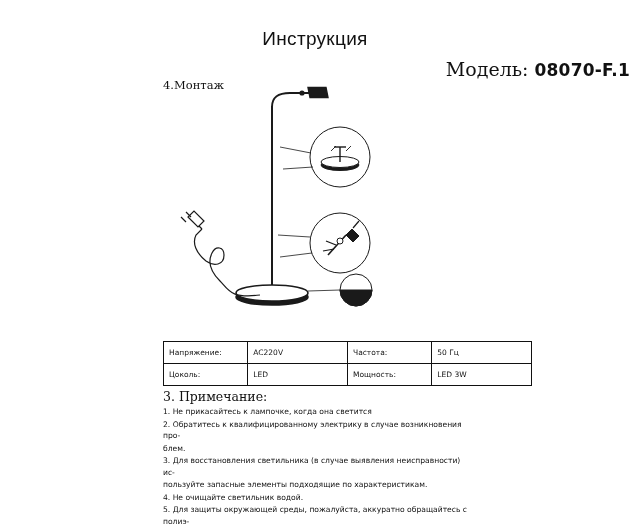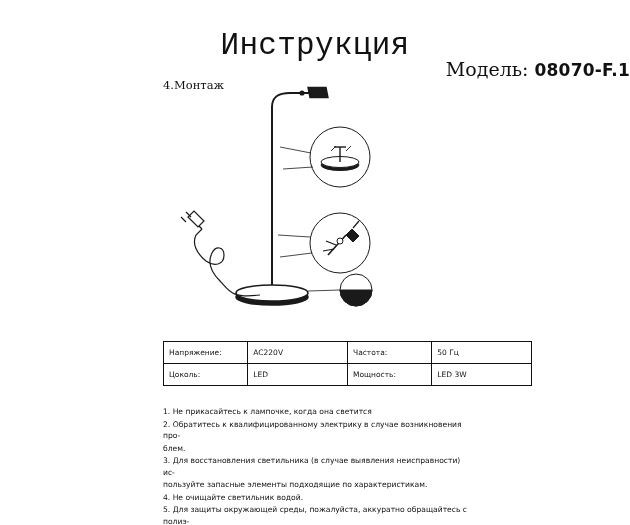--- a/index.html
+++ b/index.html
@@ -23,22 +23,22 @@
     background: #fff;
   }
 
   
   .doc-title {
     position: absolute;
     left: 0;
     top: 28px;
     width: 630px;
     text-align: center;
-    font-size: 31px;
-    font-family: Liberation Mono, monospace;
+    font-size: 19px;
+    font-family: Liberation Sans, sans-serif;
     letter-spacing: 0.3px;
   }
   .doc-model {
     position: absolute;
     left: 12px;
     top: 58px;
     width: 630px;
     text-align: right;
     font-size: 19px;
     font-family: "DejaVu Serif", serif;
@@ -184,20 +184,21 @@
       </tr>
       <tr>
         <td class="label">Цоколь:</td>
         <td class="value">LED</td>
         <td class="label">Мощность:</td>
         <td class="value">LED 3W</td>
       </tr>
     </tbody>
   </table>
 
+  <div class="section-head" id="sec-notes">3. Примечание:</div>
 
   <div class="notes">
     <div>1. Не прикасайтесь к лампочке, когда она светится</div>
     <div>2. Обратитесь к квалифицированному электрику в случае возникновения про-</div>
     <div>блем.</div>
     <div>3. Для восстановления светильника (в случае выявления неисправности) ис-</div>
     <div>пользуйте запасные элементы подходящие по характеристикам.</div>
     <div>4. Не очищайте  светильник водой.</div>
     <div>5. Для защиты окружающей среды, пожалуйста, аккуратно обращайтесь с полиэ-</div>
 

